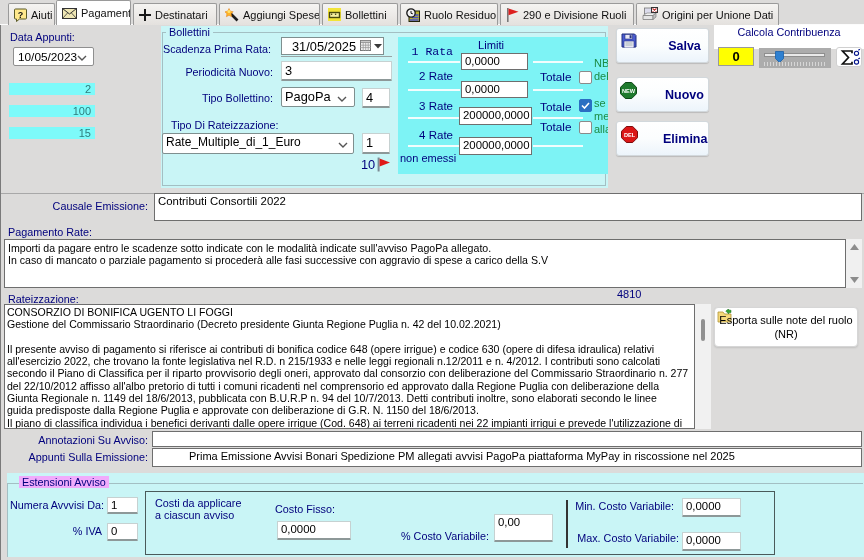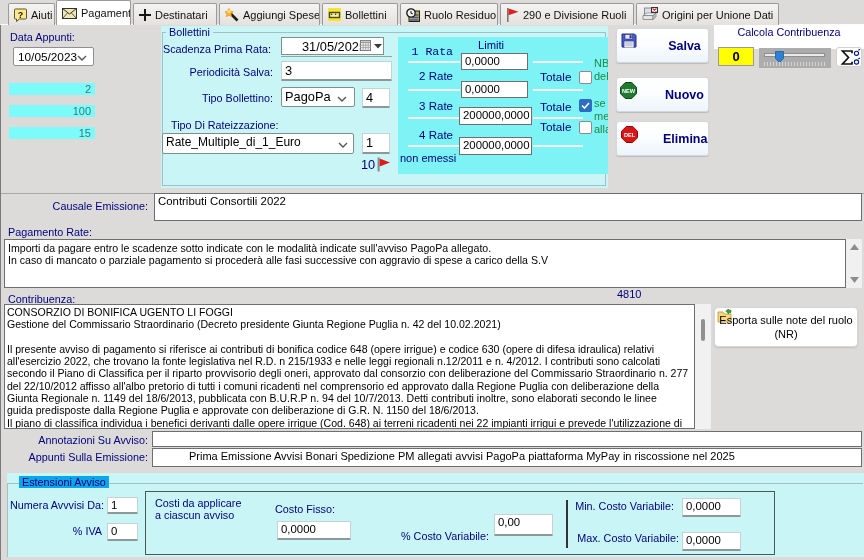--- a/index.html
+++ b/index.html
@@ -119,38 +119,38 @@
   <div class="cyanbar" style="top:105px;">100</div>
   <div class="cyanbar" style="top:127px;">15</div>
 
   <div class="abs" style="left:161px; top:26px; width:447px; height:162px; background:#c9f5f6;">
     <div class="abs" style="left:1px; top:6px; width:444px; height:154px; border:1px solid #a3bfc3;"></div>
     <div class="gb-label" style="left:5px; top:0px; background:#c9f5f6;">Bollettini</div>
   </div>
 
   <div class="lblr" style="right:593px; top:43px;">Scadenza Prima Rata:</div>
   <div class="abs" style="left:281px; top:56px; width:111px; height:1px; background:#98a3a3;"></div>
-  <div class="tb" style="left:281px; top:37px; width:103px; height:18px; font-size:12.8px; padding:1px 20px; background:#fff; border-color:#7f8f8f;">31/05/2025
+  <div class="tb" style="left:281px; top:37px; width:103px; height:18px; font-size:12.8px; padding:1px 10px; background:#fff; border-color:#7f8f8f;">31/05/2025
     <svg class="abs" style="right:12px; top:2px;" width="11" height="11" viewBox="0 0 11 11">
         <rect x="0.5" y="0.5" width="10" height="10" fill="#f2f2f2" stroke="#777"></rect>
         <rect x="0.5" y="0.5" width="10" height="2.2" fill="#c9c9c9" stroke="#777" stroke-width="0.6"></rect>
         <g stroke="#9a9a9a" stroke-width="0.8">
           <line x1="3.2" y1="3" x2="3.2" y2="11"></line>
           <line x1="5.7" y1="3" x2="5.7" y2="11"></line>
           <line x1="8.2" y1="3" x2="8.2" y2="11"></line>
           <line x1="0" y1="5.2" x2="11" y2="5.2"></line>
           <line x1="0" y1="7.6" x2="11" y2="7.6"></line>
         </g>
       </svg>
     <svg class="abs" style="right:1px; top:6px;" width="8" height="5" viewBox="0 0 8 5">
         <polygon points="0,0 8,0 4,4.5" fill="#3a3a3a"></polygon>
       </svg>
   </div>
 
-  <div class="lblr" style="right:591px; top:66px;">Periodicità Salva:</div>
+  <div class="lblr" style="right:591px; top:66px;">Periodicità Nuovo:</div>
   <div class="tb tb2" style="left:281px; top:61px; width:111px; height:20px; font-size:12.8px;">3</div>
 
   <div class="lblr" style="right:591px; top:92px;">Tipo Bollettino:</div>
   <div class="tb" style="left:281px; top:87px; width:74px; height:20px; font-size:12.8px; border-color:#7f8f8f; border-radius:2px;">PagoPa
     <svg class="chev" style="right:7px; top:8px;" viewBox="0 0 10 6">
         <polyline points="1,1 5,5 9,1" fill="none" stroke="#555" stroke-width="1.4"></polyline>
       </svg>
   </div>
   <div class="tb tb2" style="left:362px; top:88px; width:28px; height:20px; font-size:12.8px;">4</div>
 
@@ -256,51 +256,51 @@
   <div class="tb" style="left:4px; top:239px; width:842px; height:49px; font-size:10.6px; line-height:12px; padding:2px 3px;">Importi da pagare entro le scadenze sotto indicate con le modalità indicate sull'avviso PagoPa allegato.<br>In caso di mancato o parziale pagamento si procederà alle fasi successive con aggravio di spese a carico della S.V</div>
   <div class="abs" style="left:846px; top:239px; width:16px; height:49px; background:#f0f0f0;">
     <svg style="position:absolute;left:4px;top:5px;" width="9" height="6" viewBox="0 0 9 6">
         <polygon points="4.5,0 9,6 0,6" fill="#8c8c8c"></polygon>
       </svg>
     <svg style="position:absolute;left:4px;bottom:5px;" width="9" height="6" viewBox="0 0 9 6">
         <polygon points="0,0 9,0 4.5,6" fill="#8c8c8c"></polygon>
       </svg>
   </div>
 
-  <div class="lbl" style="left:8px; top:293px;">Contribuenza:</div>
+  <div class="lbl" style="left:8px; top:293px;">Rateizzazione:</div>
   <div class="lbl" style="left:617px; top:288px; font-size:11px;">4810</div>
   <div class="tb" id="comu" style="left:4px; top:304px; width:691px; height:125px; font-size:10.55px; line-height:12.3px; padding:1px 2px;">CONSORZIO DI BONIFICA UGENTO LI FOGGI<br>Gestione del Commissario Straordinario (Decreto presidente Giunta Regione Puglia n. 42 del 10.02.2021)<br><br>Il presente avviso di pagamento si riferisce ai contributi di bonifica codice 648 (opere irrigue) e codice 630 (opere di difesa idraulica) relativi<br>all'esercizio 2022, che trovano la fonte legislativa nel R.D. n 215/1933 e nelle leggi regionali n.12/2011 e n. 4/2012. I contributi sono calcolati<br>secondo il Piano di Classifica per il riparto provvisorio degli oneri, approvato dal consorzio con deliberazione del Commissario Straordinario n. 277<br>del 22/10/2012 affisso all'albo pretorio di tutti i comuni ricadenti nel comprensorio ed approvato dalla Regione Puglia con deliberazione della<br>Giunta Regionale n. 1149 del 18/6/2013, pubblicata con B.U.R.P n. 94 del 10/7/2013. Detti contributi inoltre, sono elaborati secondo le linee<br>guida predisposte dalla Regione Puglia e approvate con deliberazione di G.R. N. 1150 del 18/6/2013.<br>Il piano di classifica individua i benefici derivanti dalle opere irrigue (Cod. 648) ai terreni ricadenti nei 22 impianti irrigui e prevede l'utilizzazione di</div>
   <div class="abs" style="left:695px; top:304px; width:16px; height:125px; background:#f1f1f1;">
     <div style="position:absolute; left:6px; top:15px; width:4px; height:22px; background:#909090; border-radius:2px;"></div>
   </div>
   <div class="abs" style="left:714px; top:307px; width:144px; height:40px; background:#fff; border:1px solid #d6d6d6; border-radius:4px; box-shadow:0 1px 2px rgba(0,0,0,0.12); text-align:center; font-size:11px; line-height:14px; padding-top:5px;"><span style="position:relative; z-index:2;">Esporta sulle note del ruolo<br>(NR)</span>
     <svg style="position:absolute; left:2px; top:1px; z-index:1;" width="17" height="15" viewBox="0 0 17 15">
         <path d="M1,3 L6,3 L7.5,5 L14,5 L14,13 L1,13 Z" fill="#f5d97c" stroke="#b09538" stroke-width="0.8"></path>
         <path d="M9,4 l4,-3 l0,2 l3,0 l0,3 l-3,0 l0,2 Z" fill="#35a435" stroke="#1d701d" stroke-width="0.7" transform="translate(2,-1) scale(0.75)"></path>
       </svg>
   </div>
 
   <div class="lblr" style="right:716px; top:434px;">Annotazioni Su Avviso:</div>
   <div class="tb" style="left:152px; top:431px; width:710px; height:16px;"></div>
   <div class="lblr" style="right:716px; top:451px;">Appunti Sulla Emissione:</div>
   <div class="tb" style="left:152px; top:448px; width:710px; height:19px; font-size:11px;padding-left:36px;">Prima Emissione Avvisi Bonari Spedizione PM allegati avvisi PagoPa piattaforma MyPay in riscossione nel 2025</div>
 
   <div class="abs" style="left:7px; top:473px; width:857px; height:84px; background:#c9f5f6;">
     <div class="abs" style="left:0px; top:10px; width:856px; height:74px; border:1px solid #a3bfc3; border-right:none; border-bottom:none;"></div>
-    <div class="gb-label" style="left:12px; top:3px; background:#0ea5e9;">Estensioni Avviso</div>
+    <div class="gb-label" style="left:12px; top:3px; background:#f0abfc;">Estensioni Avviso</div>
   </div>
   <div class="lblr" style="right:760px; top:499px;">Numera Avvvisi Da:</div>
   <div class="tb tb2" style="left:107px; top:497px; width:31px; height:17px;">1</div>
   <div class="lblr" style="right:762px; top:525px;">% IVA</div>
   <div class="tb tb2" style="left:107px; top:523px; width:31px; height:18px;">0</div>
   <div class="abs" style="left:145px; top:491px; width:630px; height:64px; border:1px solid #4a5a5a;"></div>
   <div class="lbl" style="left:155px; top:497px;">Costi da applicare<br>a ciascun avviso</div>
   <div class="lbl" style="left:275px; top:503px;">Costo Fisso:</div>
   <div class="tb tb2" style="left:277px; top:521px; width:74px; height:19px;">0,0000</div>
   <div class="lblr" style="right:375px; top:517px;margin-top:13px;">% Costo Variabile:</div>
-  <div class="tb tb2" style="left:494px; top:514px; width:59px; height:22px;">0,00</div>
+  <div class="tb tb2" style="left:494px; top:514px; width:59px; height:28px;">0,00</div>
   <div class="abs" style="left:566px; top:500px; width:2px; height:48px; background:#333;"></div>
   <div class="lblr" style="right:190px; top:500px;">Min. Costo Variabile:</div>
   <div class="tb tb2" style="left:682px; top:498px; width:59px; height:19px;">0,0000</div>
   <div class="lblr" style="right:185px; top:532px;">Max. Costo Variabile:</div>
   <div class="tb tb2" style="left:682px; top:532px; width:59px; height:19px;">0,0000</div>
 
 </div>
 
 </body></html>

